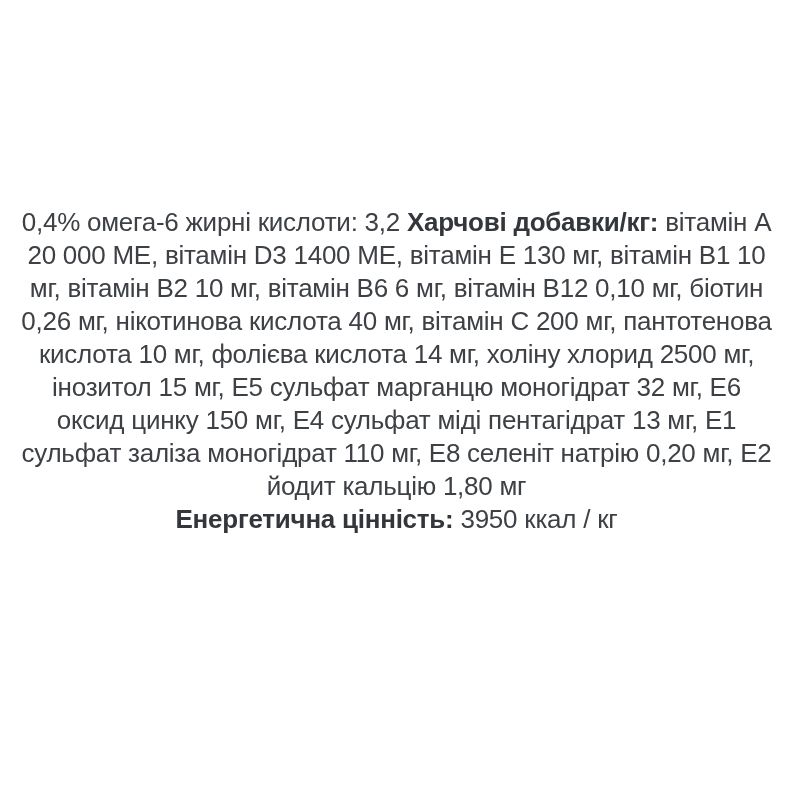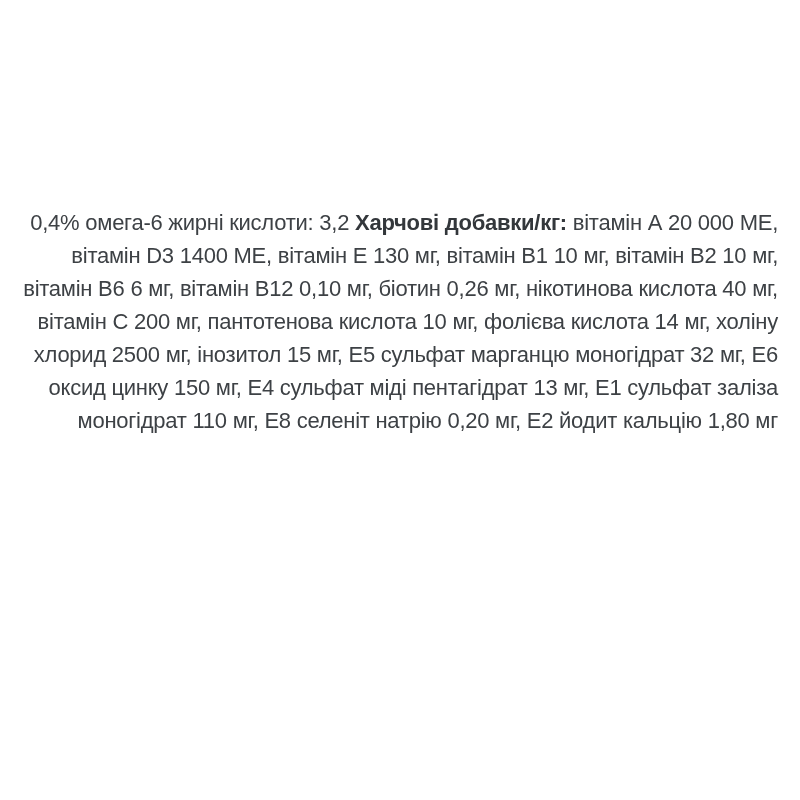--- a/index.html
+++ b/index.html
@@ -15,38 +15,39 @@
     width: 800px;
     height: 800px;
     background: #ffffff;
   }
   .description-block {
     position: absolute;
     left: 15px;
     top: 206px;
     width: 763px;
     font-family: "Liberation Sans", "DejaVu Sans", sans-serif;
-    font-size: 22px;
+    font-size: 26px;
     line-height: 33px;
     letter-spacing: -0.25px;
     color: #3d4145;
-    text-align: right;
+    text-align: center;
   }
   .description-block p {
     margin: 0;
     padding: 0;
   }
   .run-bold {
     font-weight: 700;
     color: #33373b;
   }
   .run-regular {
     font-weight: 400;
   }
 </style>
 </head>
 <body>
 
 <div class="page">
   <div class="description-block" id="description-block">
       <p><span class="run-regular">0,4% омега-6 жирні кислоти: 3,2 </span><span class="run-bold">Харчові добавки/кг:</span><span class="run-regular"> вітамін А 20 000 МЕ, вітамін D3 1400 МЕ, вітамін Е 130 мг, вітамін В1 10 мг, вітамін В2 10 мг, вітамін В6 6 мг, вітамін В12 0,10 мг, біотин 0,26 мг, нікотинова кислота 40 мг, вітамін С 200 мг, пантотенова кислота 10 мг, фолієва кислота 14 мг, холіну хлорид 2500 мг, інозитол 15 мг, Е5 сульфат марганцю моногідрат 32 мг, Е6 оксид цинку 150 мг, Е4 сульфат міді пентагідрат 13 мг, Е1 сульфат заліза моногідрат 110 мг, Е8 селеніт натрію 0,20 мг, Е2 йодит кальцію 1,80 мг</span></p>
+      <p><span class="run-bold">Енергетична цінність:</span><span class="run-regular"> 3950 ккал / кг</span></p>
     </div>
 </div>
 
 </body></html>

